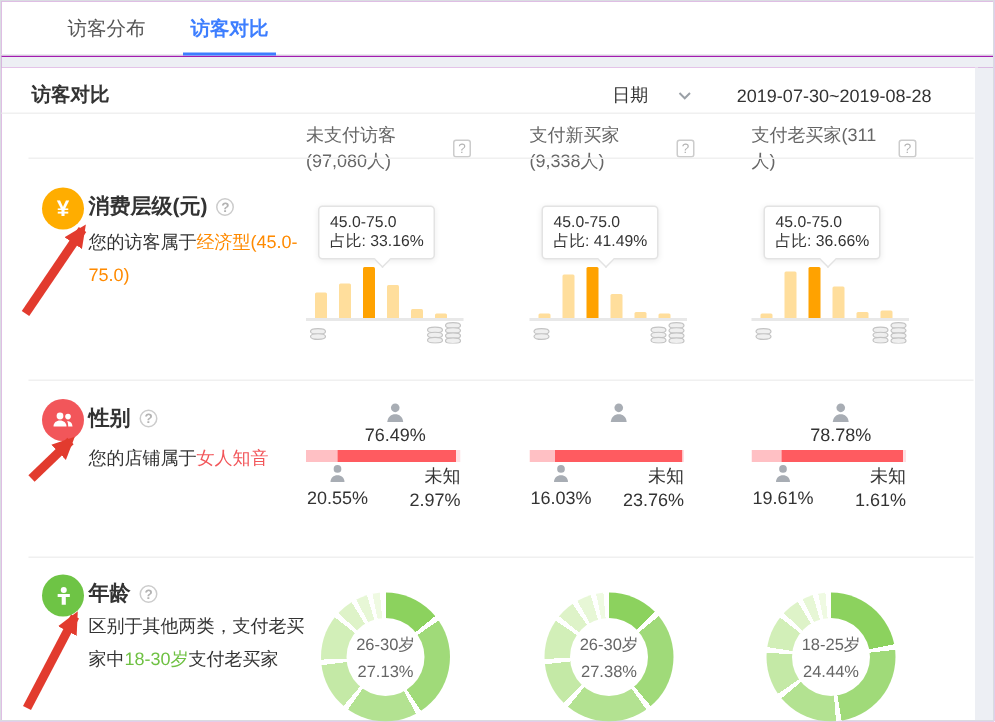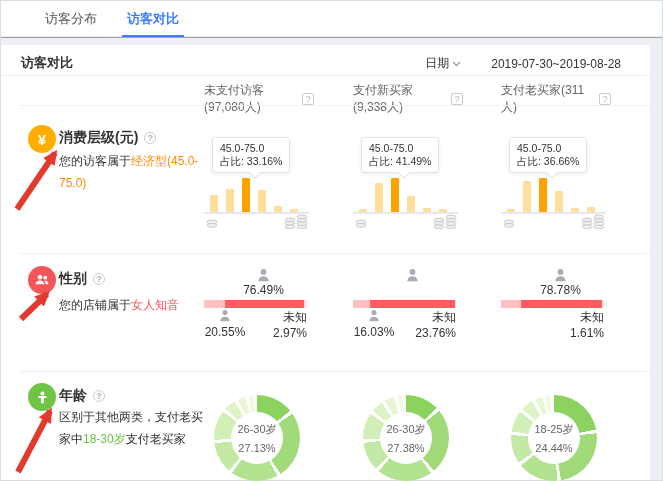--- a/index.html
+++ b/index.html
@@ -1,37 +1,37 @@
 <!DOCTYPE html>
 <html><head>
 <meta charset="utf-8">
 <style>
   * { box-sizing: border-box; margin: 0; padding: 0; }
   body {
     width: 663px; height: 481px; overflow: hidden;
     font-family: "Liberation Sans", "DejaVu Sans", sans-serif;
     background: #fff; color: #333;
   }
-  .page { position: relative; width: 663px; height: 481px; background: #a3a3a3; border: 1px solid #d9dce1; }
+  .page { position: relative; width: 663px; height: 481px; background: #a21caf; border: 1px solid #d9dce1; }
 
   
   .tabbar { position: absolute; top: 0; left: 0; right: 0; height: 36px; background: #fff;
             border-bottom: 1px solid #e9ebee; display: flex; align-items: center;
             padding-left: 44px; gap: 30px; z-index: 2; }
   .tab { position: relative; height: 36px; line-height: 36px; font-size: 13px; color: #555; cursor: pointer; }
   .tab.active { color: #3d7eff; font-weight: bold; }
   .tab.active::after { content: ""; position: absolute; left: -5px; right: -5px; bottom: 0; height: 2px; background: #3d7eff; }
   .gapband { position: absolute; top: 37px; left: 0; right: 0; height: 7px; background: #edeff4; }
   .gutter { position: absolute; top: 44px; right: 0; width: 12px; bottom: 0; background: #edeff4; }
 
   
   .card { position: absolute; top: 44px; left: 0; width: 651px; bottom: 0; background: #fff; }
   .card-title { position: absolute; left: 20px; top: 9px; font-size: 13px; font-weight: bold; color: #333; }
   .date-ctrl { position: absolute; right: 31px; top: 10px; display: flex; align-items: center; font-size: 12px; color: #333; }
-  .date-label { display: flex; align-items: center; gap: 3px; cursor: pointer; }
+  .date-label { display: flex; align-items: center; gap: 20px; cursor: pointer; }
   .date-range { margin-left: 30px; cursor: pointer; }
   .hr { position: absolute; height: 1px; background: #f0f0f0; }
   .hr.full { left: 0; right: 0; }
   .hr.inner { left: 18px; width: 630px; }
 
   
   .col-h { position: absolute; top: 37px; width: 110px; display: flex; justify-content: center;
            align-items: center; gap: 4px; font-size: 12px; color: #666; }
   .help { display: inline-block; width: 12px; height: 12px; border: 1px solid #ccc; border-radius: 2px;
           font-size: 9px; line-height: 10px; text-align: center; color: #b3b3b3; background: #fff; cursor: pointer; flex: none; }
@@ -301,20 +301,27 @@
               <circle cx="12" cy="6" r="4.6"></circle>
               <path d="M3.5 21c.6-5.4 4.1-8.2 8.5-8.2s7.9 2.8 8.5 8.2z"></path>
             </svg>
           <div>78.78%</div>
         </div>
         <div class="gbar">
             <i class="m" style="width: 19.61%; background: rgb(255, 192, 196);"></i>
             <i class="f" style="width: 78.78%; background: rgb(255, 91, 96);"></i>
             <i class="u" style="width: 1.61%; background: rgb(255, 224, 227);"></i>
           </div>
+        <div class="g-male">
+          <svg width="14" height="13" viewBox="0 0 24 22" fill="#a8adb4">
+              <circle cx="12" cy="6" r="4.4"></circle>
+              <path d="M4 21c0-5 3.6-7.8 8-7.8s8 2.8 8 7.8z"></path>
+            </svg>
+          <div>19.61%</div>
+        </div>
         <div class="g-unk">
           <div>未知</div>
           <div>1.61%</div>
         </div>
       </div>
     </div>
     <div class="hr inner" style="top:326px"></div>
 
     <div class="row" style="top:327px;height:154px">
       <div class="rlabel">

